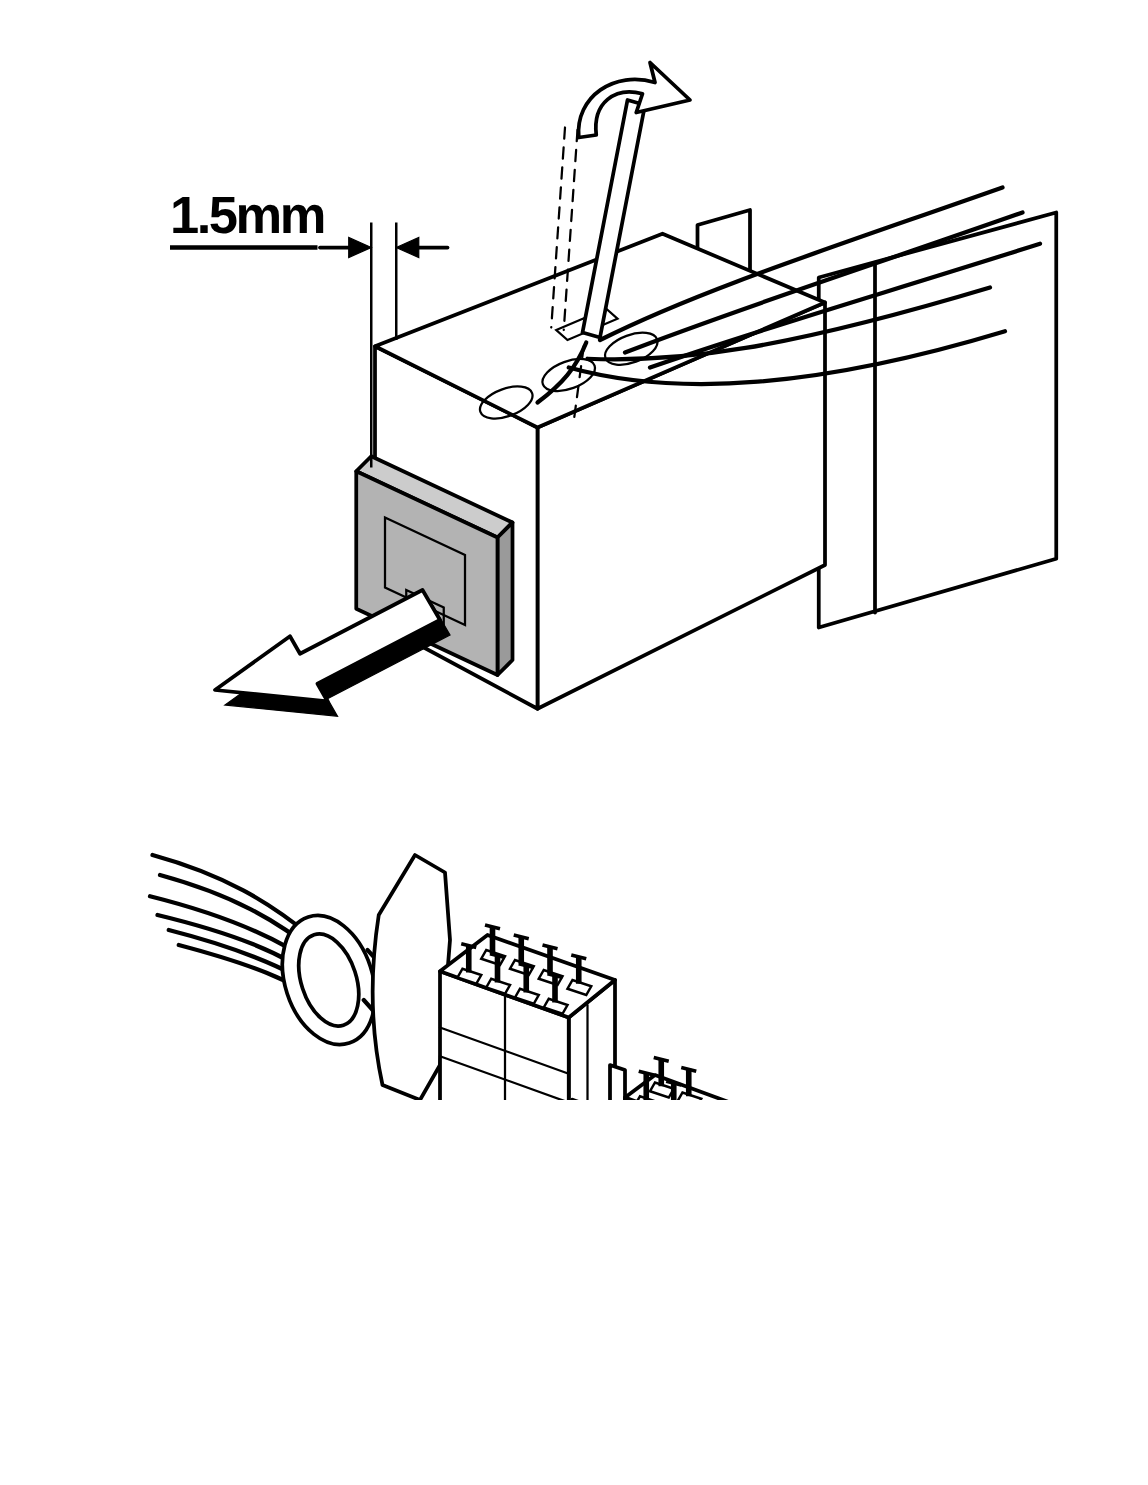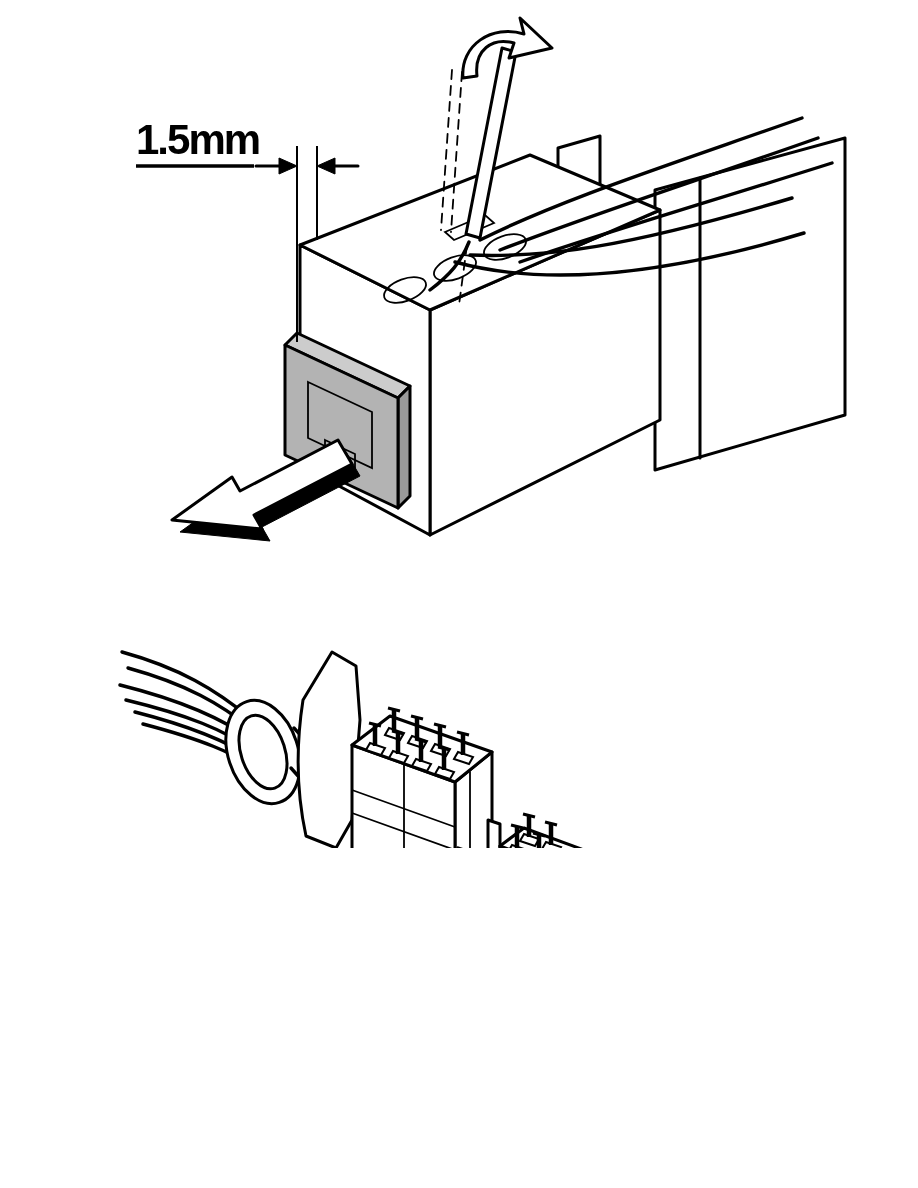--- a/index.html
+++ b/index.html
@@ -1,17 +1,17 @@
 <!DOCTYPE html>
 <html><head>
 <meta charset="utf-8">
 <style>
   html,body { margin:0; padding:0; background:#ffffff; }
   .page { position:relative; width:918px; height:848px; background:#ffffff; overflow:hidden;
-          font-family:"Liberation Sans", sans-serif; }
+          font-family:"Liberation Sans", sans-serif;margin-top:32px; }
   svg { position:absolute; left:0; top:0; }
   .ln   { fill:none; stroke:#000; stroke-width:3; stroke-linecap:round; stroke-linejoin:round; }
   .thin { fill:none; stroke:#000; stroke-width:1.8; stroke-linecap:round; }
   .fw   { fill:#ffffff; stroke:#000; stroke-width:3; stroke-linejoin:round; }
   .fb   { fill:#000000; stroke:#000; stroke-width:1; }
   .wire { fill:none; stroke:#000; stroke-width:3.4; stroke-linecap:round; }
   .dash { stroke-dasharray:9 7; }
   .dim-text { font-family:"Liberation Sans", sans-serif; font-weight:700; font-size:42px;
               letter-spacing:-2px; fill:#000; }
 </style>

